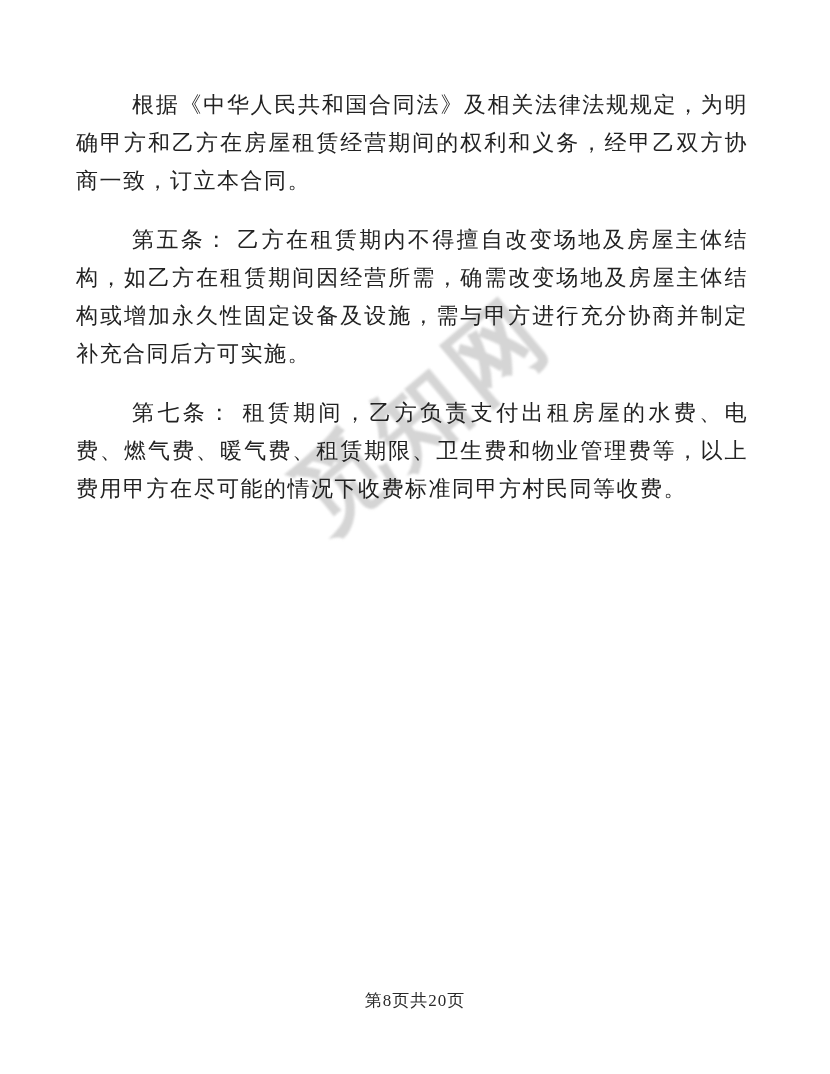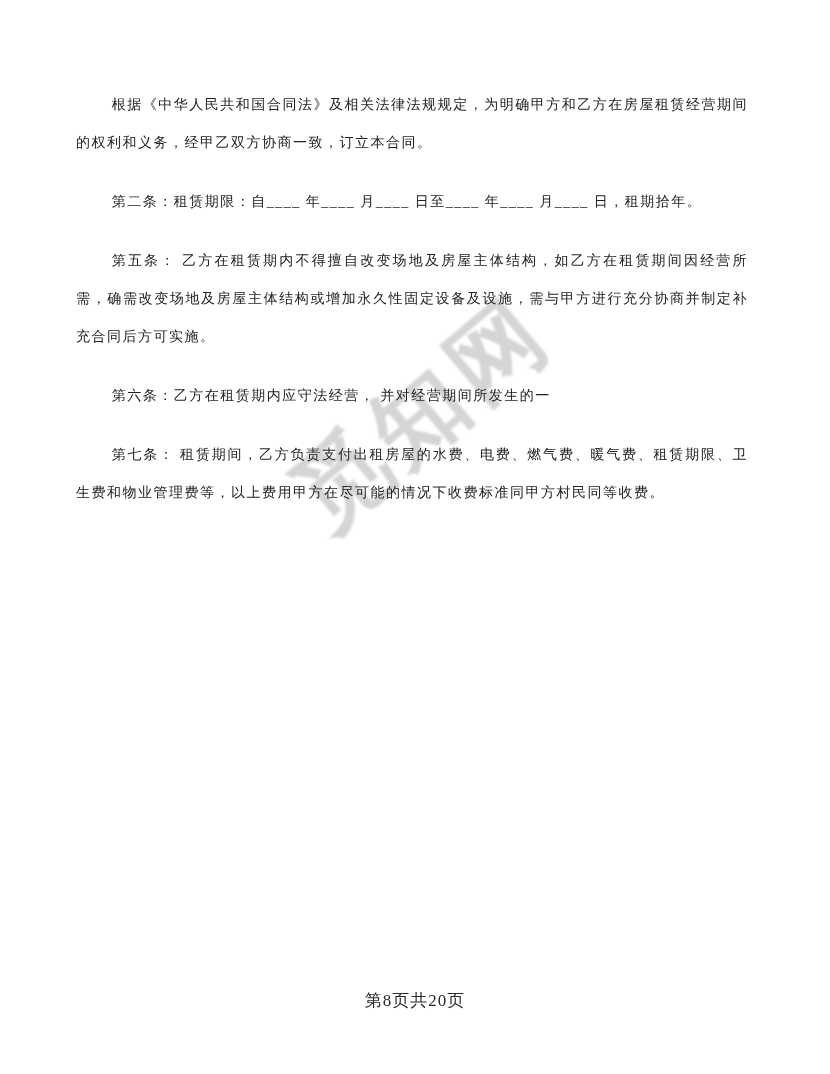--- a/index.html
+++ b/index.html
@@ -19,21 +19,21 @@
     background: #ffffff;
     overflow: hidden;
   }
   .content {
     position: relative;
     z-index: 2;
     padding: 86px 82px 0 76px;
   }
   p.para {
     margin: 0 0 21px 0;
-    font-size: 14px;
+    font-size: 22px;
     line-height: 38px;
     letter-spacing: 1.5px;
     color: #222222;
     text-align: justify;
     text-indent: 2.55em;
     text-justify: inter-ideograph;
   }
   .watermark {
     position: absolute;
     left: 272px;
@@ -63,21 +63,19 @@
 </style>
 </head>
 <body>
 
 <div class="page">
 
   <div class="watermark">觅知网</div>
 
   <div class="content">
     <p class="para">根据《中华人民共和国合同法》及相关法律法规规定，为明确甲方和乙方在房屋租赁经营期间的权利和义务，经甲乙双方协商一致，订立本合同。</p>
-    <p class="para">第二条：租赁期限：自____ 年____ 月____ 日至____ 年____ 月____ 日，租期拾年。</p>
     <p class="para">第五条： 乙方在租赁期内不得擅自改变场地及房屋主体结构，如乙方在租赁期间因经营所需，确需改变场地及房屋主体结构或增加永久性固定设备及设施，需与甲方进行充分协商并制定补充合同后方可实施。</p>
-    <p class="para">第六条：乙方在租赁期内应守法经营， 并对经营期间所发生的一</p>
     <p class="para">第七条： 租赁期间，乙方负责支付出租房屋的水费、电费、燃气费、暖气费、租赁期限、卫生费和物业管理费等，以上费用甲方在尽可能的情况下收费标准同甲方村民同等收费。</p>
   </div>
 
   <div class="footer">第8页共20页</div>
 
 </div>
 
 </body></html>

